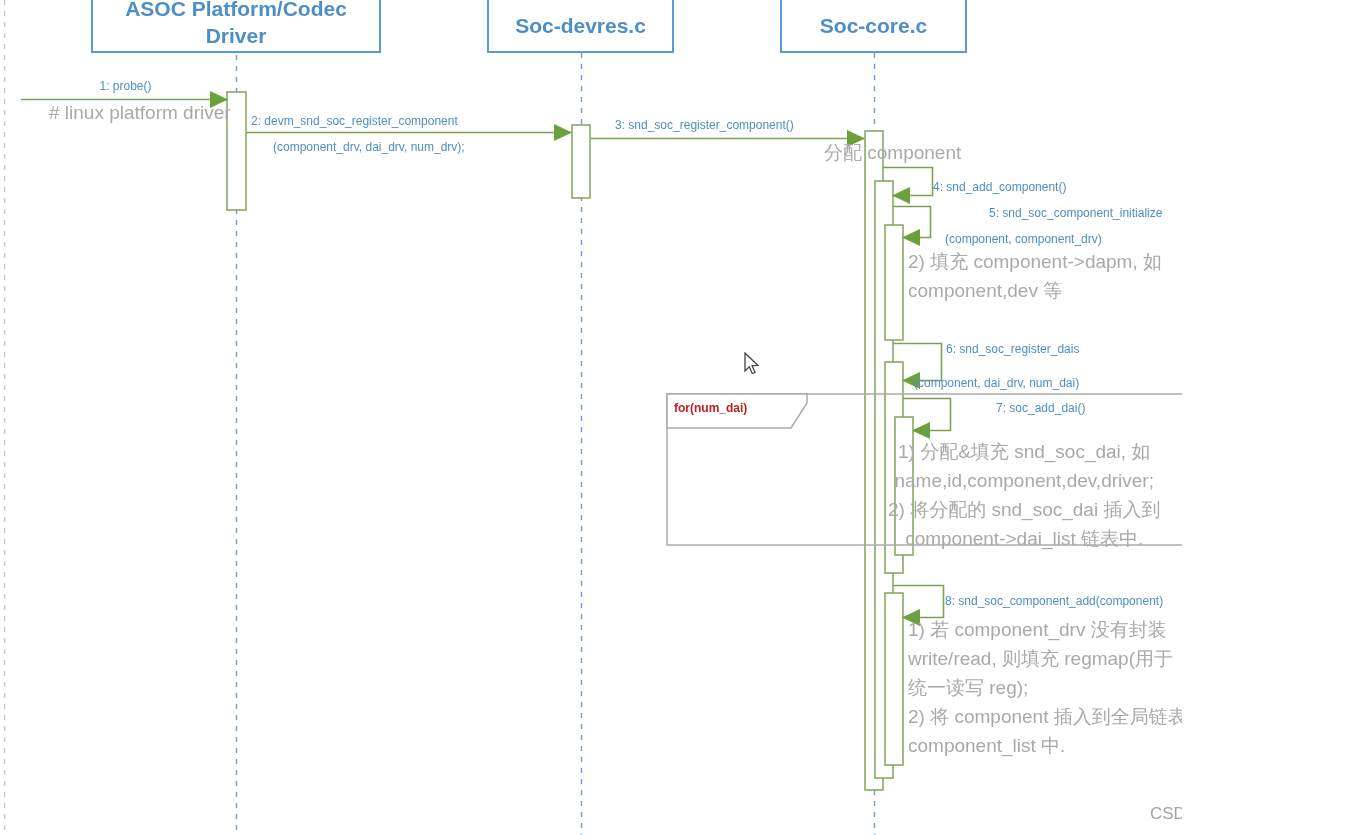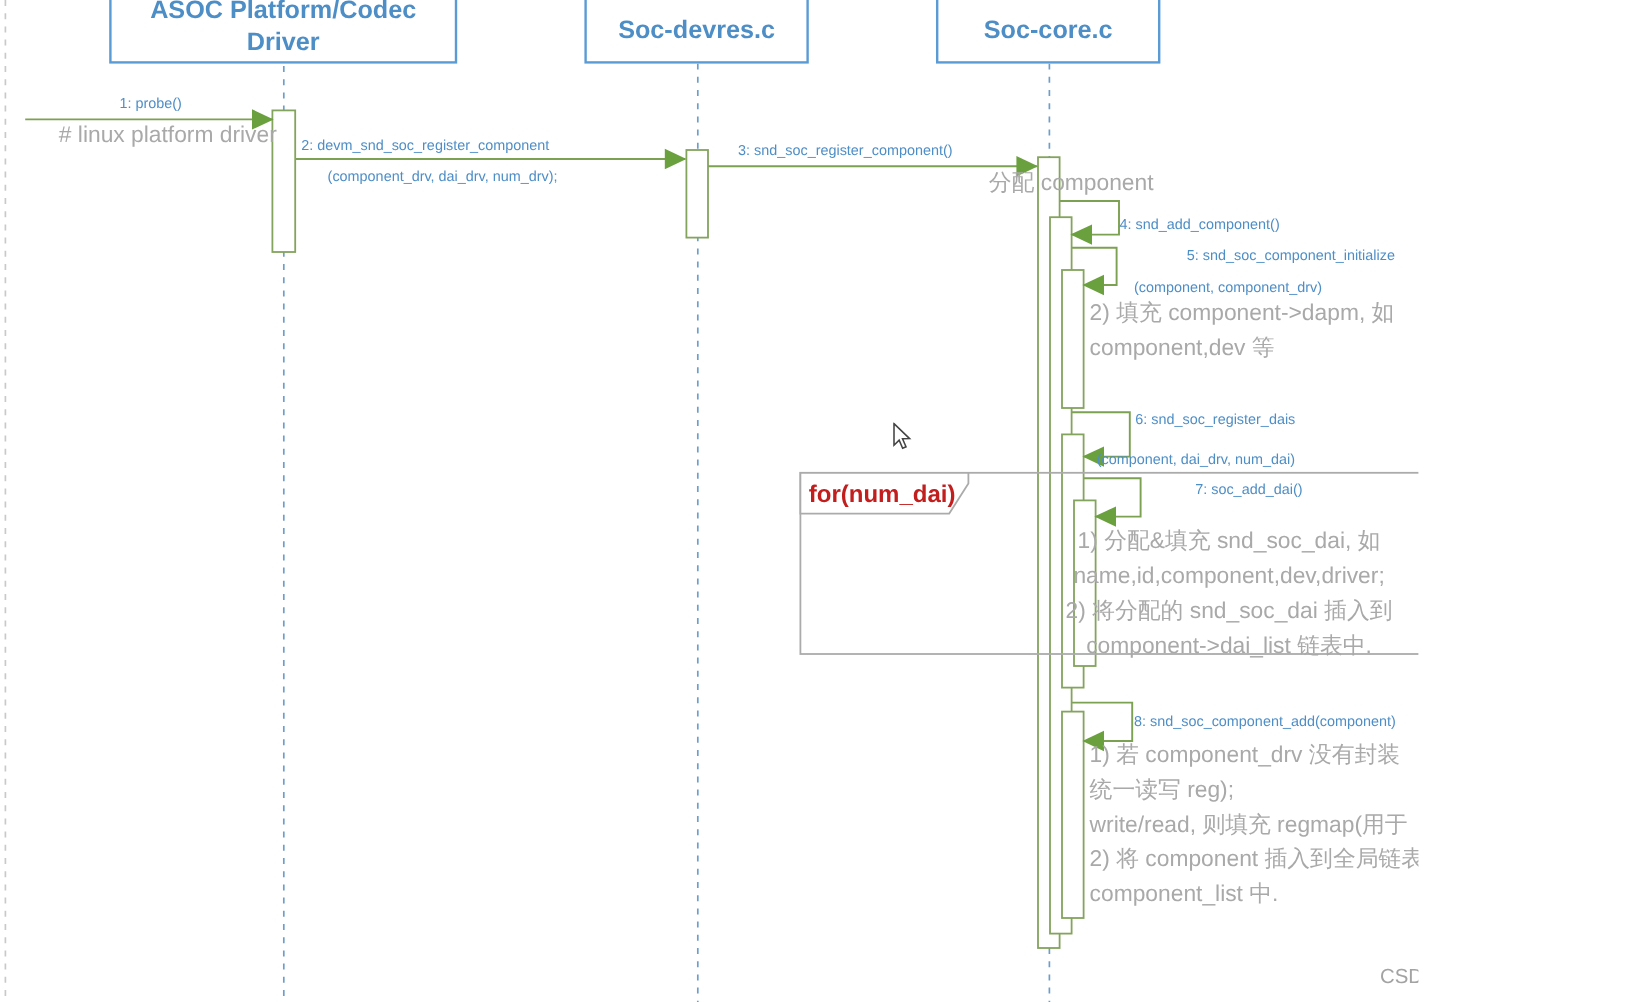--- a/index.html
+++ b/index.html
@@ -14,21 +14,21 @@
     box-sizing:border-box;z-index:3;
   }
   .participant .pt{
     color:#4e8ec6;font-weight:bold;font-size:21px;line-height:27px;text-align:center;white-space:nowrap;
   }
   .lbl{position:absolute;white-space:nowrap;z-index:6;}
   .blue{color:#4e8ec6;font-size:12px;line-height:22px;}
   .gray{color:#a9a9a9;font-size:19px;line-height:22px;margin-left:28px;}
   .notes{position:absolute;z-index:6;color:#a9a9a9;font-size:19px;line-height:29px;white-space:nowrap;}
   .frag-label{
-    position:absolute;z-index:7;color:#c21e1e;font-weight:bold;font-size:20px;white-space:nowrap;
+    position:absolute;z-index:7;color:#c21e1e;font-weight:bold;font-size:12px;white-space:nowrap;
   }
   .watermark{position:absolute;z-index:8;color:#a3a3a3;font-size:17px;white-space:nowrap;}
   #cursor{position:absolute;z-index:9;}
 </style>
 </head>
 <body>
 
 <div id="stage">
 
   <svg class="layer" width="1357" height="835" viewBox="0 0 1357 835">
@@ -106,22 +106,22 @@
   <div class="notes" style="left:888px;top:437px;text-align:center;">
     <div>1) 分配&amp;填充 snd_soc_dai, 如</div>
     <div>name,id,component,dev,driver;</div>
     <div>2) 将分配的 snd_soc_dai 插入到</div>
     <div>component-&gt;dai_list 链表中.</div>
   </div>
 
   <div class="lbl blue" style="left:945px;top:590px;">8: snd_soc_component_add(component)</div>
   <div class="notes" style="left:908px;top:615px;">
     <div>1) 若 component_drv 没有封装</div>
+    <div>write/read, 则填充 regmap(用于</div>
     <div>统一读写 reg);</div>
-    <div>write/read, 则填充 regmap(用于</div>
     <div>2) 将 component 插入到全局链表</div>
     <div>component_list 中.</div>
   </div>
 
   <div class="frag-label" style="left:674px;top:401px;">for(num_dai)</div>
 
   <div class="watermark" style="left:1150px;top:802px;">CSDN @年少生而为人</div>
 
   <svg id="cursor" style="left:744px;top:352px;" width="16" height="24" viewBox="0 0 16 24">
     <path d="M1,1 L1,19 L5.3,14.8 L8.2,21.5 L11,20.3 L8.1,13.7 L14,13.5 Z" fill="#ffffff" stroke="#444444" stroke-width="1.3"></path>

